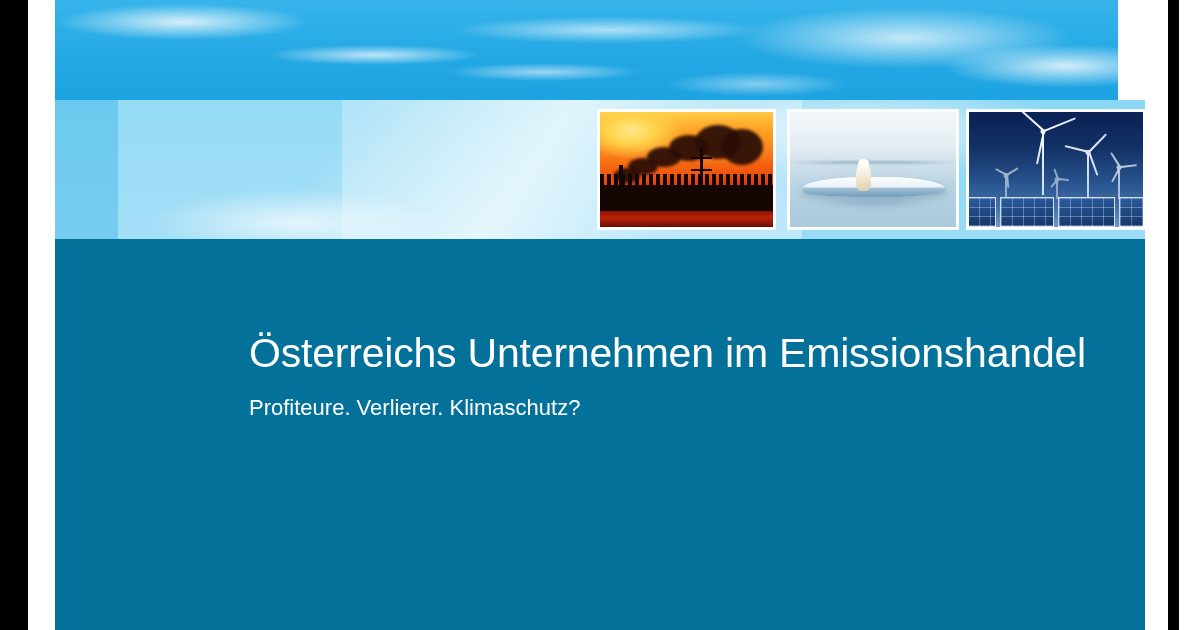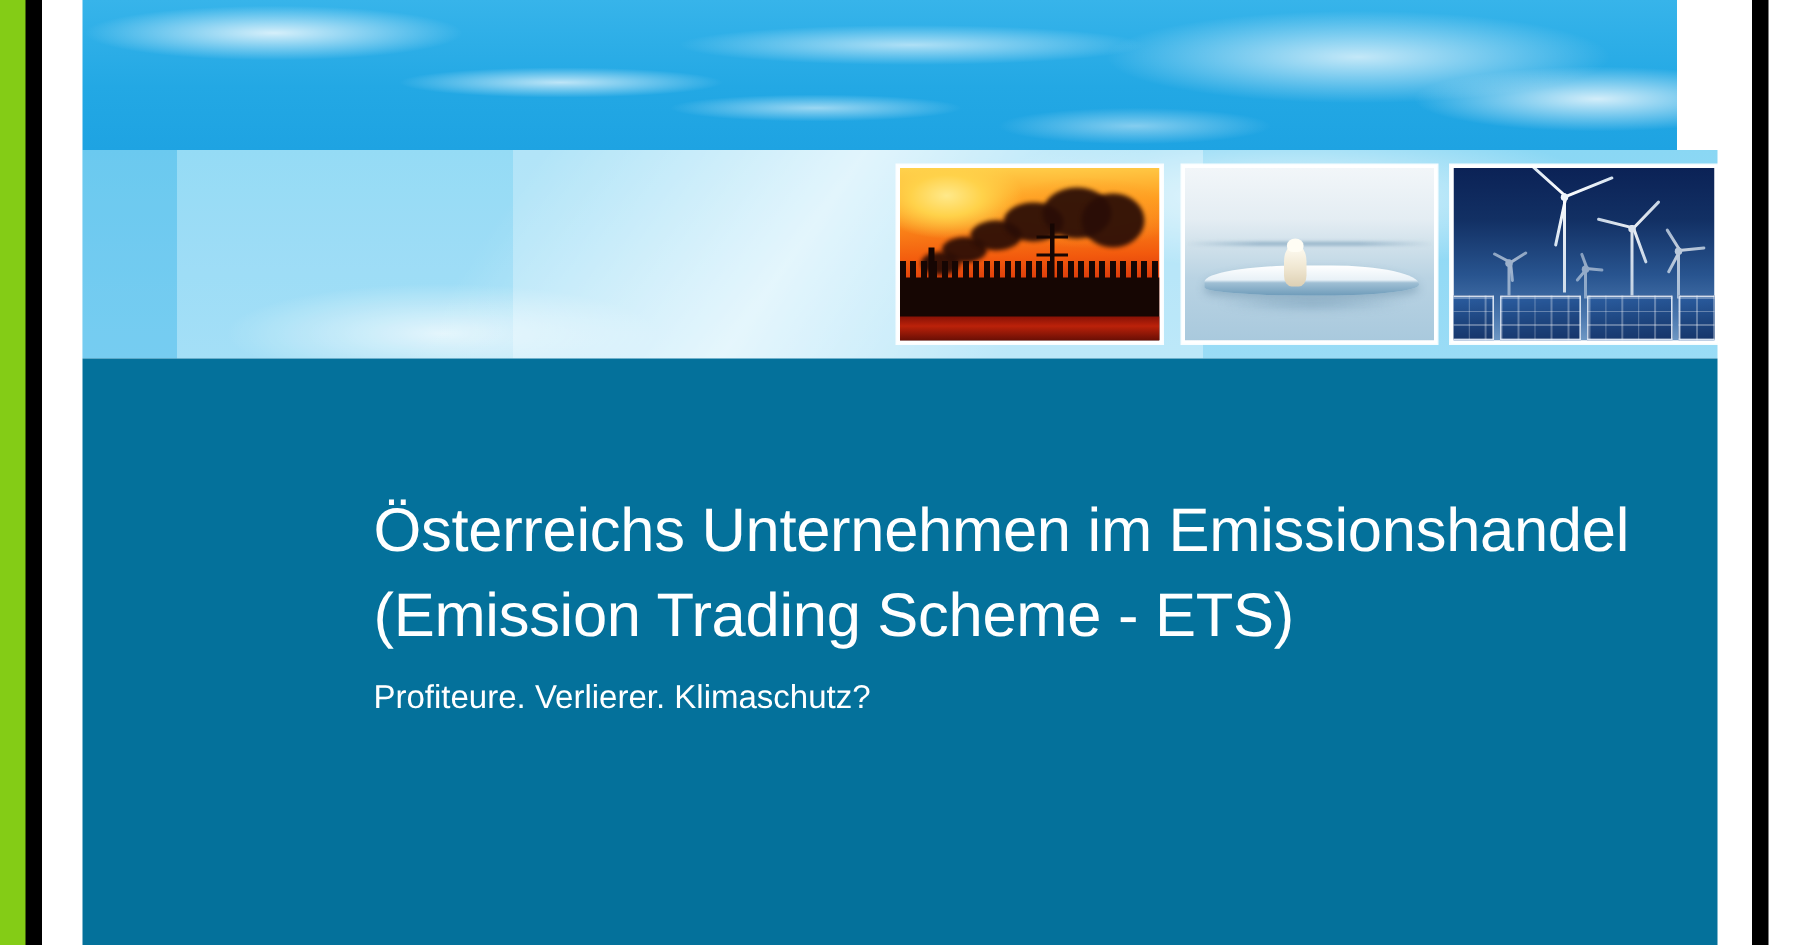--- a/index.html
+++ b/index.html
@@ -9,21 +9,21 @@
     height: 630px;
     overflow: hidden;
     font-family: "Liberation Sans", sans-serif;
   }
 
   
   .viewport {
     position: relative;
     width: 980px;
     height: 630px;
-    background: #84cc16;           
+    background: #000000;           
   }
   .border-left, .border-right {
     position: absolute;
     top: 0;
     height: 630px;
     width: 11px;
     background: #000000;
   }
   .border-left  { left: 17px; }
   .border-right { left: 1168px; }
@@ -422,20 +422,19 @@
             <div class="panel w2"></div>
             <div class="panel w3"></div>
             <div class="panel w4"></div>
           </div>
         </div>
       </div>
 
       <div class="teal-band">
         <div class="title-block">
           <div class="title-line">Österreichs Unternehmen im Emissionshandel</div>
-          <div class="title-line">(Emission Trading Scheme - ETS)</div>
           <div class="subtitle-line">Profiteure. Verlierer. Klimaschutz?</div>
         </div>
       </div>
 
     </div>
   </div>
 </div>
 
 </body></html>

